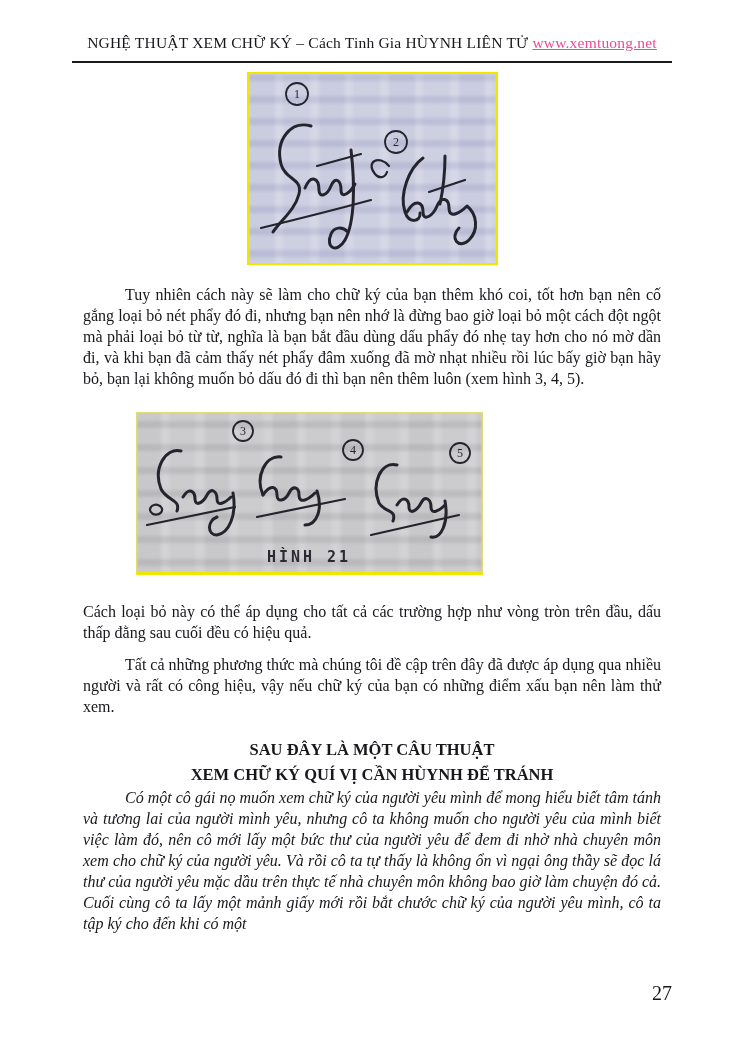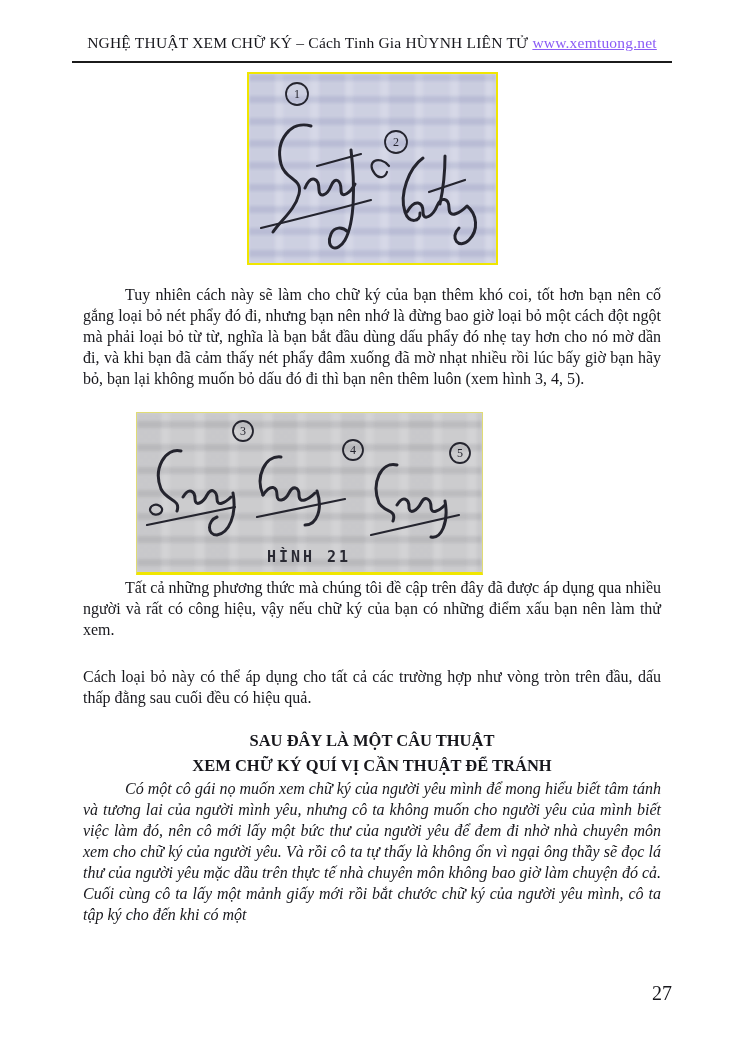--- a/index.html
+++ b/index.html
@@ -14,21 +14,21 @@
   }
   .content{padding:0 72px;}
   .header-line{
     padding-top:34px;
     text-align:center;
     font-size:15.5px;
     letter-spacing:.2px;
     white-space:nowrap;
   }
   .header-link{
-    color:#8b5cf6;
+    color:#ec4899;
     text-decoration:underline;
     cursor:pointer;
   }
   .rule{
     margin:9px auto 0 auto;
     width:600px;
     border:none;
     border-top:2px solid #1b1b1b;
   }
   
@@ -202,27 +202,27 @@
         <path class="sig-stroke" d="M 308,88 C 312,110 304,126 294,124"></path>
         <path class="sig-stroke thin" d="M 234,122 L 322,102"></path>
       </g>
 
       <text class="fig-caption" x="172" y="149" text-anchor="middle">HÌNH 21</text>
     </svg>
   </div>
 
   <div class="content">
 
+    <p class="para p2">Cách loại bỏ này có thể áp dụng cho tất cả các trường hợp như vòng tròn trên đầu, dấu thấp đằng sau cuối đều có hiệu quả.</p>
+
     <p class="para p3 indent">Tất cả những phương thức mà chúng tôi đề cập trên đây đã được áp dụng qua nhiều người và rất có công hiệu, vậy nếu chữ ký của bạn có những điểm xấu bạn nên làm thử xem.</p>
-
-    <p class="para p2">Cách loại bỏ này có thể áp dụng cho tất cả các trường hợp như vòng tròn trên đầu, dấu thấp đằng sau cuối đều có hiệu quả.</p>
 
     <div class="story-heading">
       <div>SAU ĐÂY LÀ MỘT CÂU THUẬT</div>
-      <div>XEM CHỮ KÝ QUÍ VỊ CẦN THUẬT ĐỂ TRÁNH</div>
+      <div>XEM CHỮ KÝ QUÍ VỊ CẦN HÙYNH ĐỂ TRÁNH</div>
     </div>
 
 
     <p class="para p5 indent">Có một cô gái nọ muốn xem chữ ký của người yêu mình để mong hiểu biết tâm tánh và tương lai của người mình yêu, nhưng cô ta không muốn cho người yêu của mình biết việc làm đó, nên cô mới lấy một bức thư của người yêu để đem đi nhờ nhà chuyên môn xem cho chữ ký của người yêu. Và rồi cô ta tự thấy là không ổn vì ngại ông thầy sẽ đọc lá thư của người yêu mặc dầu trên thực tế nhà chuyên môn không bao giờ làm chuyện đó cả. Cuối cùng cô ta lấy một mảnh giấy mới rồi bắt chước chữ ký của người yêu mình, cô ta tập ký cho đến khi có một</p>
   </div>
 
   <div class="page-number">27</div>
 
 </div>
 

